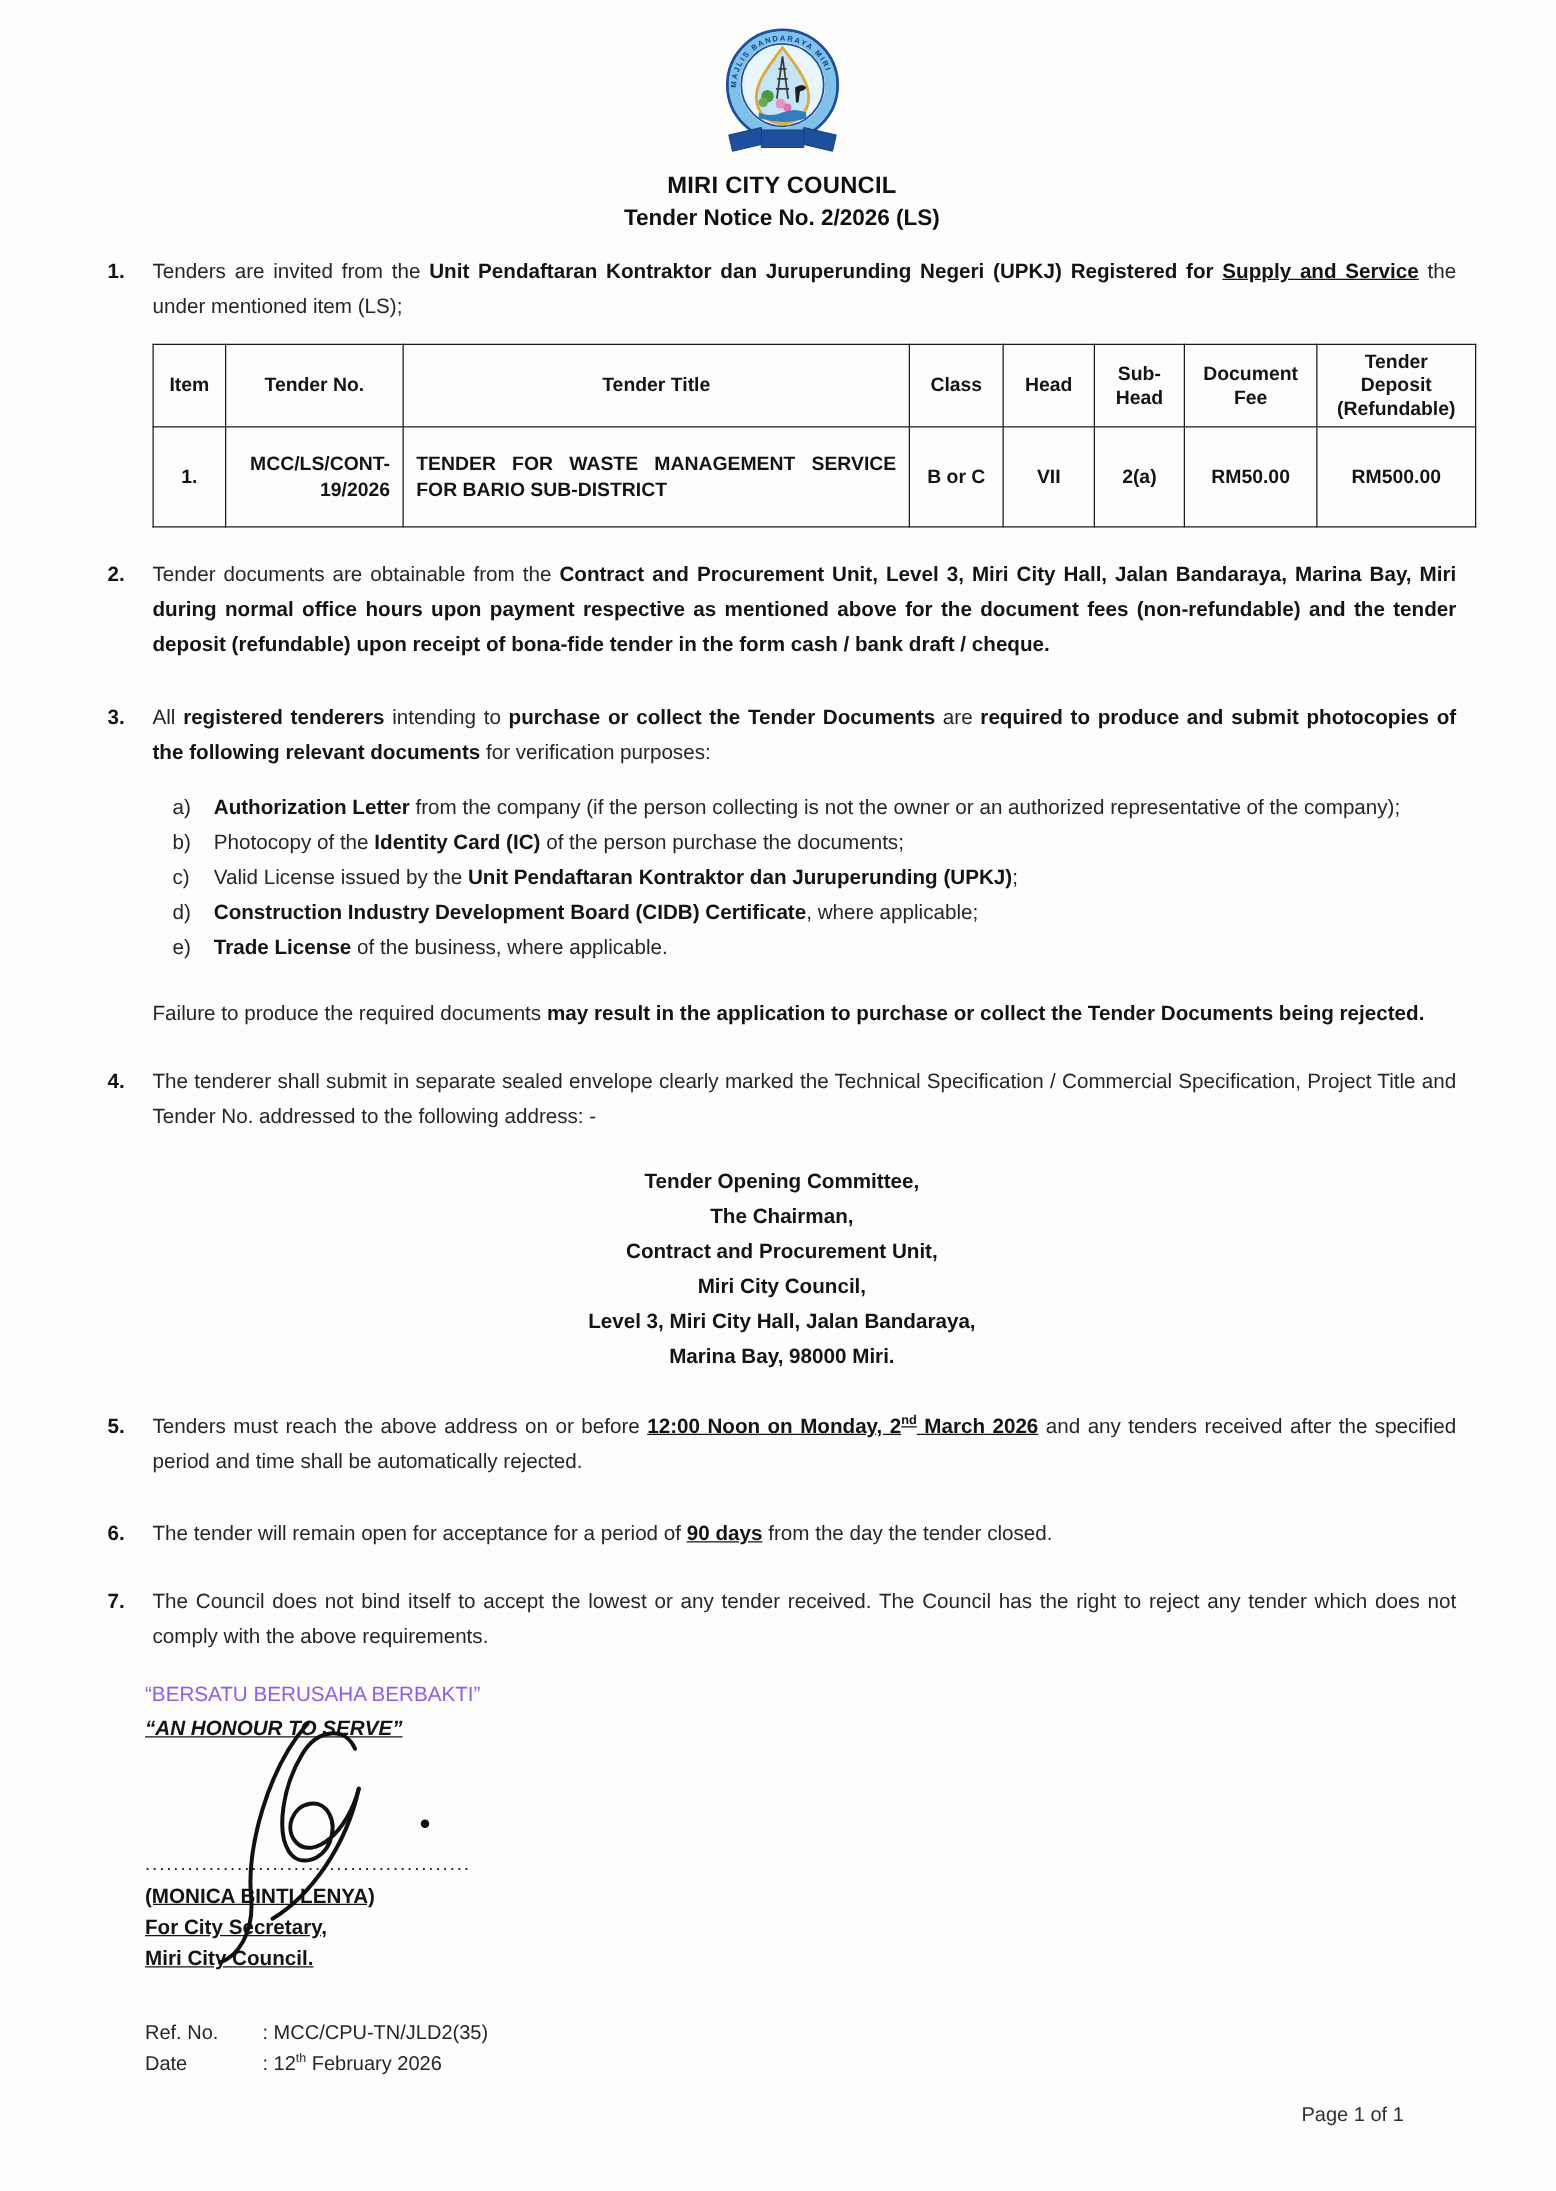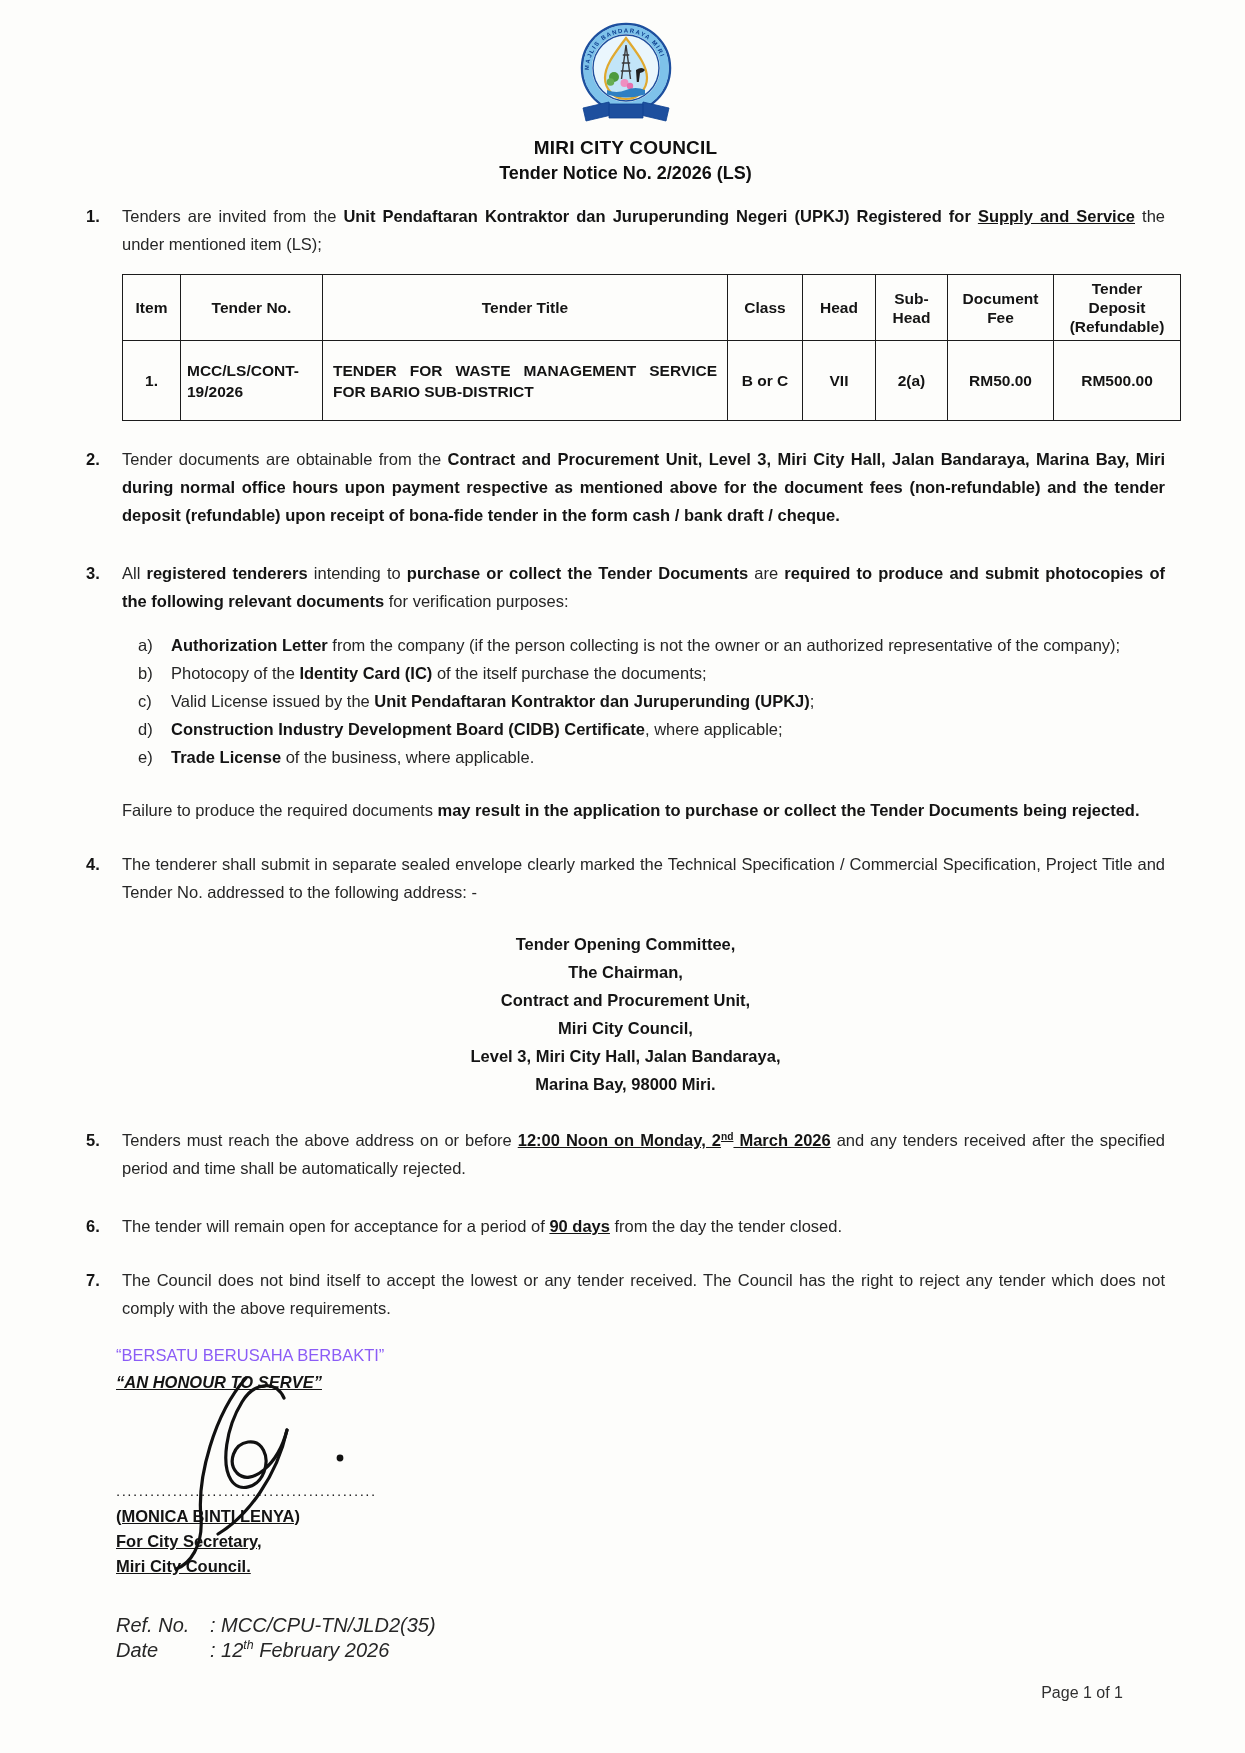--- a/index.html
+++ b/index.html
@@ -38,21 +38,21 @@
     width:1058px; table-layout:fixed;
     font-size:15.5px; color:#141414;
   }
   .tender-table th, .tender-table td { border:1.6px solid #1c1c1c; padding:4px 10px; }
   .tender-table th { font-weight:700; height:58px; text-align:center; vertical-align:middle; line-height:19px; overflow-wrap:break-word; }
   .tender-table td { font-weight:700; height:80px; vertical-align:middle; line-height:21px; }
   .col-item{width:58px} .col-no{width:142px} .col-title{width:405px} .col-class{width:75px}
   .col-head{width:73px} .col-sub{width:72px} .col-fee{width:106px} .col-dep{width:127px}
   td.c { text-align:center; }
   td.cell-title { text-align:justify; }
-  td.cell-no { padding-left:6px; }
+  td.cell-no { padding-left:6px;text-align:right; }
 
   
   .checklist { margin:18px 0 0 52px; line-height:25px; }
   .check-item { position:relative; padding-left:33px; margin-bottom:3px; text-align:left; }
   .slet { position:absolute; left:0; top:0; color:#262626; }
 
   .note { margin:26px 0 0 36px; text-align:justify; }
 
   
   .address { margin-top:24px; text-align:center; font-weight:700; color:#141414; line-height:28px; }
@@ -61,21 +61,21 @@
   .sig-block { position:relative; margin:20px 0 0 30px; }
   .motto-line1 { font-weight:400; color:#8b5cf6; line-height:27px; }
   .motto-line2 { font-weight:700; font-style:italic; color:#141414; line-height:27px;text-decoration:underline; }
   .sig-spacer { height:86px; }
   .signature-svg { position:absolute; left:10px; top:26px; z-index:2; }
   .dots { line-height:18px; font-size:15px; letter-spacing:1.5px; color:#222; }
   .sig-name, .sig-title, .sig-org { font-weight:700; color:#141414; line-height:25px;text-decoration:underline; }
   .sig-name { margin-top:4px; }
 
   
-  .ref-block { margin:34px 0 0 30px; line-height:25px; font-size:20px;font-style:italic; }
+  .ref-block { margin:34px 0 0 30px; line-height:25px; font-size:16px; }
   .ref-label { display:inline-block; width:94px; }
 
   .page-footer { position:absolute; right:122px; bottom:46px; font-size:16px; color:#303030; }
 </style>
 </head>
 <body>
 
 <div class="page">
 
   <header class="doc-header">
@@ -159,21 +159,21 @@
     <div class="ctext"><span>All </span><span class="b">registered tenderers</span><span> intending to </span><span class="b">purchase or collect the Tender Documents</span><span> are </span><span class="b">required to produce and submit photocopies of the following relevant documents</span><span> for verification purposes:</span></div>
   </div>
 
   <div class="checklist">
     <div class="check-item">
       <span class="slet">a)</span>
       <div><span class="b">Authorization Letter</span><span> from the company (if the person collecting is not the owner or an authorized representative of the company);</span></div>
     </div>
     <div class="check-item">
       <span class="slet">b)</span>
-      <div><span>Photocopy of the </span><span class="b">Identity Card (IC)</span><span> of the itself purchase the documents;</span></div>
+      <div><span>Photocopy of the </span><span class="b">Identity Card (IC)</span><span> of the person purchase the documents;</span></div>
     </div>
     <div class="check-item">
       <span class="slet">c)</span>
       <div><span>Valid License issued by the </span><span class="b">Unit Pendaftaran Kontraktor dan Juruperunding (UPKJ)</span><span>;</span></div>
     </div>
     <div class="check-item">
       <span class="slet">d)</span>
       <div><span class="b">Construction Industry Development Board (CIDB) Certificate</span><span>, where applicable;</span></div>
     </div>
     <div class="check-item">

